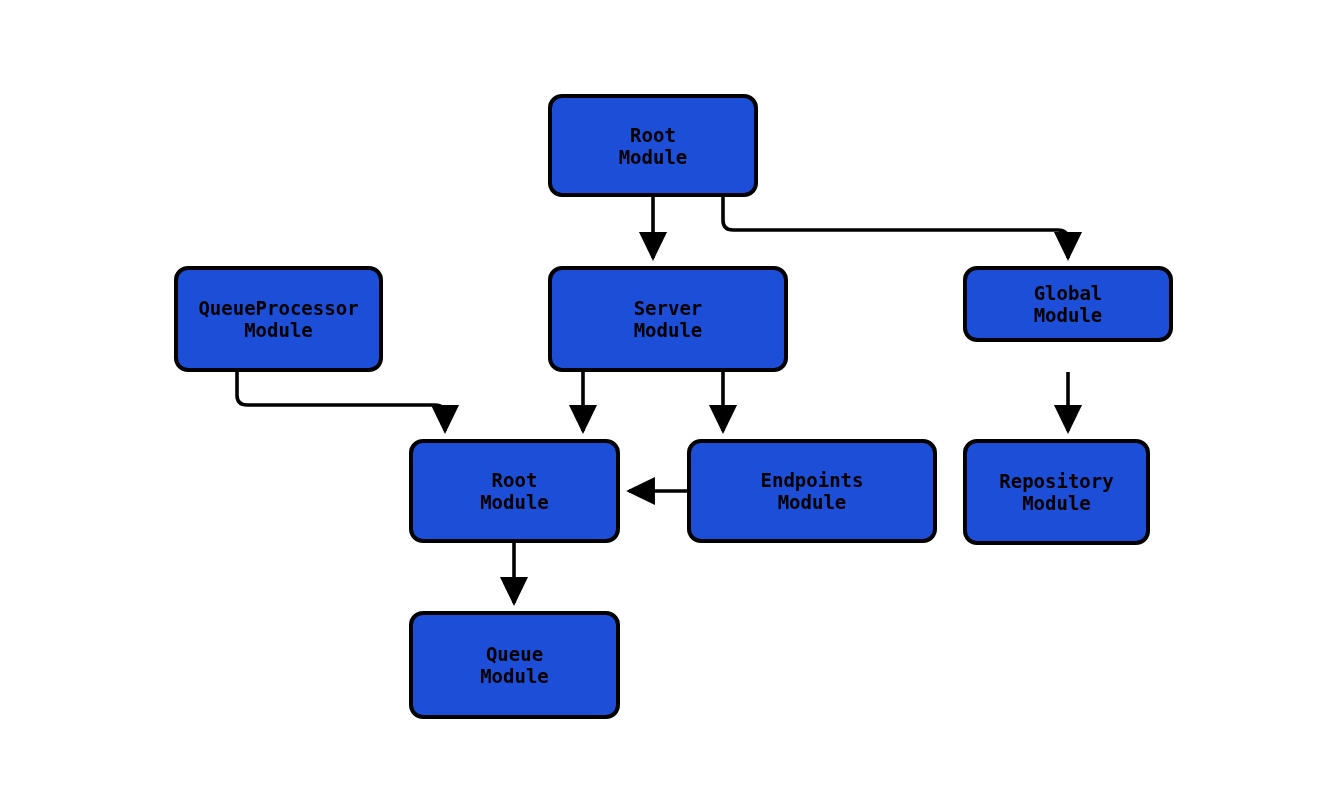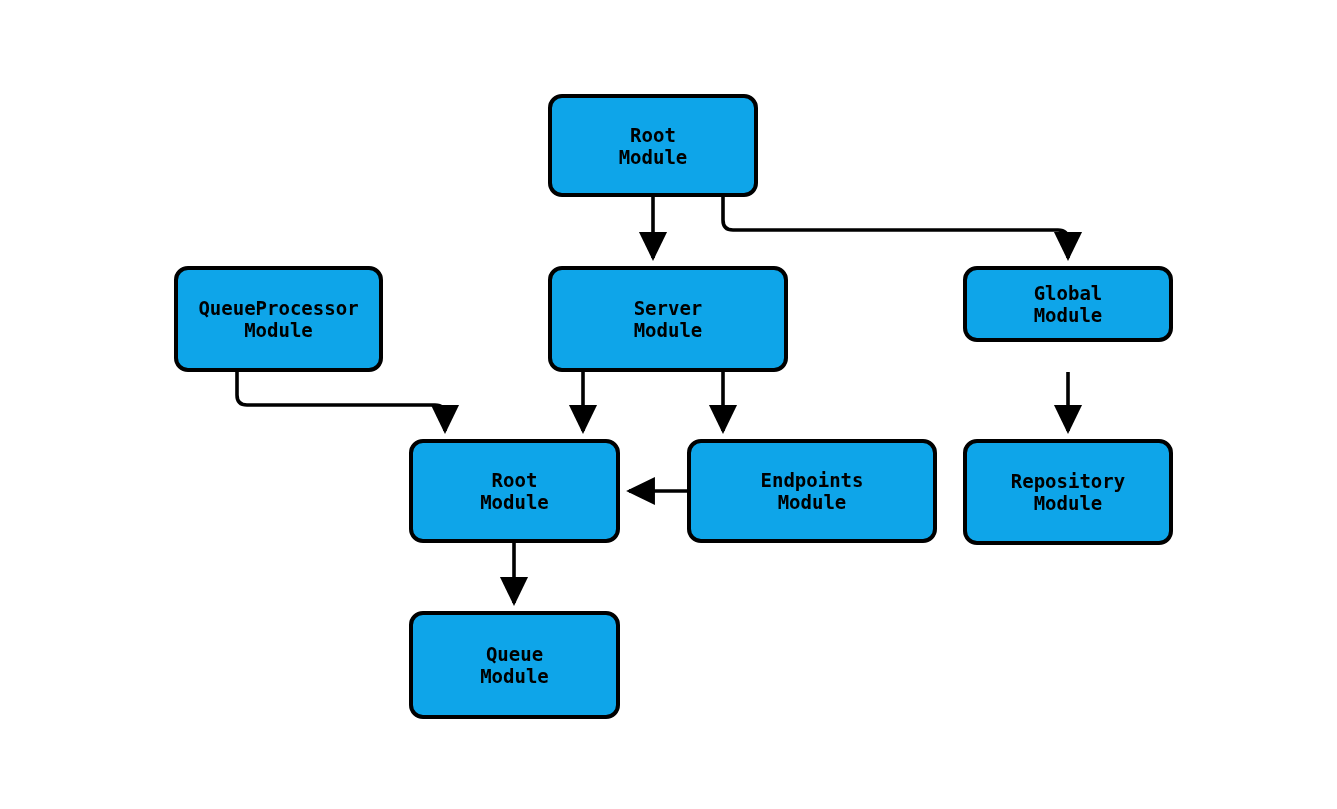--- a/index.html
+++ b/index.html
@@ -22,21 +22,21 @@
     position: absolute;
     left: 0;
     top: 0;
     width: 1337px;
     height: 809px;
     pointer-events: none;
   }
   .node {
     position: absolute;
     box-sizing: border-box;
-    background: #0ea5e9;
+    background: #1d4ed8;
     border: 4px solid #000000;
     border-radius: 14px;
     display: flex;
     align-items: center;
     justify-content: center;
     text-align: center;
     z-index: 2;
   }
   .node-label {
     font-family: "DejaVu Sans Mono", "Liberation Mono", monospace;
@@ -105,21 +105,21 @@
   <div class="node" style="left: 409px; top: 439px; width: 211px; height: 104px;">
     <span class="node-label">Root
 Module</span>
   </div>
 
   <div class="node" style="left: 687px; top: 439px; width: 250px; height: 104px;">
     <span class="node-label">Endpoints
 Module</span>
   </div>
 
-  <div class="node" style="left: 963px; top: 439px; width: 210px; height: 106px;">
+  <div class="node" style="left: 963px; top: 439px; width: 187px; height: 106px;">
     <span class="node-label">Repository
 Module</span>
   </div>
 
   <div class="node" style="left: 409px; top: 611px; width: 211px; height: 108px;">
     <span class="node-label">Queue
 Module</span>
   </div>
 
 </div>

